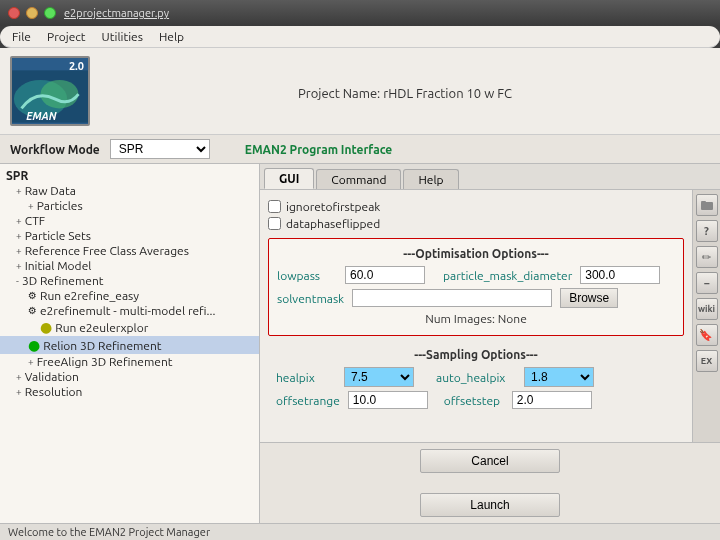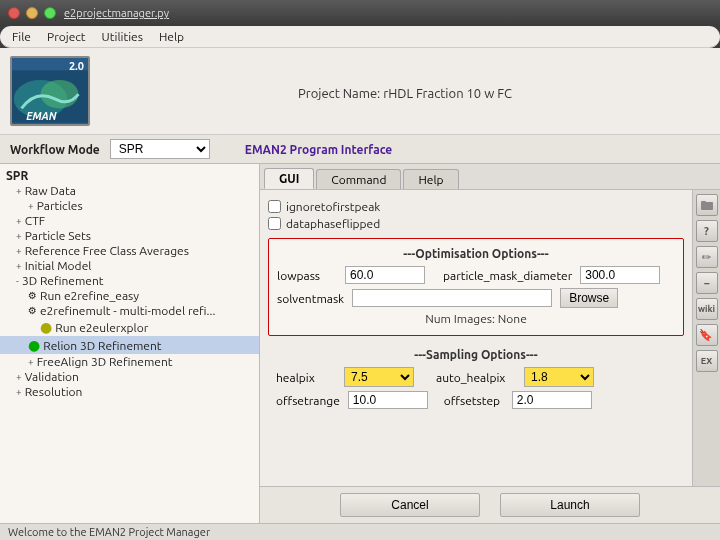--- a/index.html
+++ b/index.html
@@ -121,21 +121,21 @@
       background: white;
       border: 1px solid #aaa;
       padding: 1px 4px;
       font-size: 12px;
       width: 100px;
       appearance: auto;
     }
     #eman2-program-label {
       font-size: 12px;
       font-weight: bold;
-      color: #4c1d95;
+      color: #15803d;
       margin-left: 10px;
       padding-left: 15px;
     }
     
     #panels {
       display: flex;
       flex: 1;
       overflow: hidden;
     }
     
@@ -226,21 +226,21 @@
       text-align: center;
     }
     .form-row {
       display: flex;
       align-items: center;
       gap: 8px;
       margin: 4px 0;
     }
     .form-label {
       font-size: 12px;
-      color: #000000;
+      color: #0f766e;
       min-width: 60px;
     }
     .form-input {
       border: 1px solid #aaa;
       background: white;
       padding: 1px 4px;
       font-size: 12px;
       width: 80px;
     }
     .form-input-wide {
@@ -269,21 +269,21 @@
     }
     .section-title-normal {
       font-size: 12px;
       font-weight: bold;
       color: #333;
       margin-bottom: 6px;
       text-align: center;
     }
     .form-select {
       border: 1px solid #aaa;
-      background: #fde047;
+      background: #7dd3fc;
       padding: 1px 2px;
       font-size: 12px;
       width: 70px;
     }
     
     #right-toolbar {
       width: 28px;
       background: #d8d4ce;
       border-left: 1px solid #bbb;
       display: flex;
@@ -305,20 +305,21 @@
     }
     
     #bottom-bar {
       background: #e8e4de;
       border-top: 1px solid #bbb;
       display: flex;
       justify-content: center;
       align-items: center;
       gap: 20px;
       padding: 6px;
+      flex-direction: column;
     }
     .action-btn {
       border: 1px solid #aaa;
       background: linear-gradient(to bottom, #f0ede8, #d8d4ce);
       padding: 4px 30px;
       font-size: 12px;
       cursor: pointer;
       border-radius: 2px;
       width: 140px;
       text-align: center;

